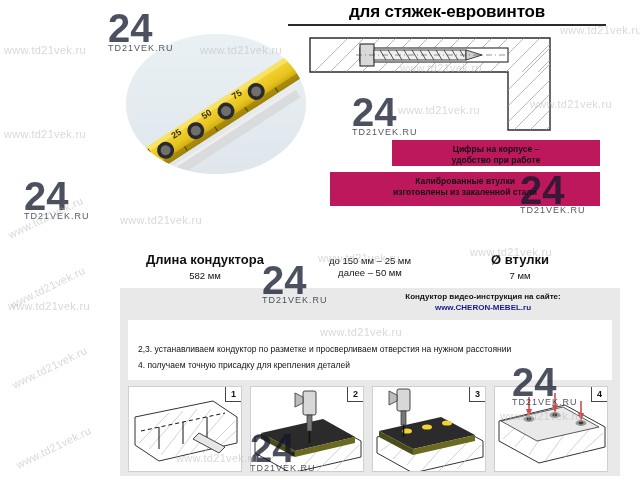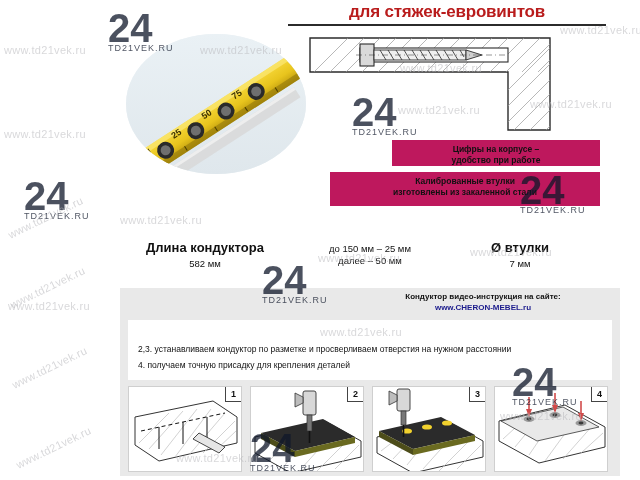--- a/index.html
+++ b/index.html
@@ -30,21 +30,21 @@
     font-size:40px;
     font-weight:bold;
     line-height:1;
     font-family:"Liberation Sans", sans-serif;
   }
   .wm-24 .sub{display:block;font-size:9px;font-weight:normal;letter-spacing:1px;margin-top:-4px;}
 
   
   .title{
     position:absolute;left:282px;top:2px;width:330px;
-    font-size:17px;font-weight:bold;color:#b91c1c;text-align:center;
+    font-size:17px;font-weight:bold;color:#000000;text-align:center;
     letter-spacing:-0.2px;
   }
   .title-rule{position:absolute;left:288px;top:24px;width:318px;height:2px;background:#2b2b2b;}
 
   
   .topdraw{position:absolute;left:300px;top:30px;width:300px;height:110px;}
 
   
   .photo-circle{
     position:absolute;left:126px;top:34px;width:180px;height:140px;
@@ -66,21 +66,21 @@
     padding:4px 6px;
     box-sizing:border-box;
     z-index:12;
   }
   #callout-1{left:392px;top:140px;width:208px;height:26px;}
   #callout-2{left:330px;top:172px;width:270px;height:34px;}
   #callout-3{left:330px;top:204px;width:270px;height:26px;}
 
   
   .specs{position:absolute;left:120px;top:240px;width:500px;height:46px;}
-  .spec{position:absolute;text-align:center;}
+  .spec{position:absolute;text-align:center;margin-top:12px;}
   .spec .h{font-size:13px;font-weight:bold;color:#111;white-space:nowrap;}
   .spec .v{font-size:9.5px;color:#111;margin-top:3px;line-height:1.3;}
   #spec-0{left:0px;top:0px;width:170px;}
   #spec-1{left:170px;top:0px;width:160px;}
   #spec-2{left:330px;top:0px;width:140px;}
 
   
   .inst-panel{
     position:absolute;left:120px;top:288px;width:500px;height:188px;
     background:#e9e9e9;

